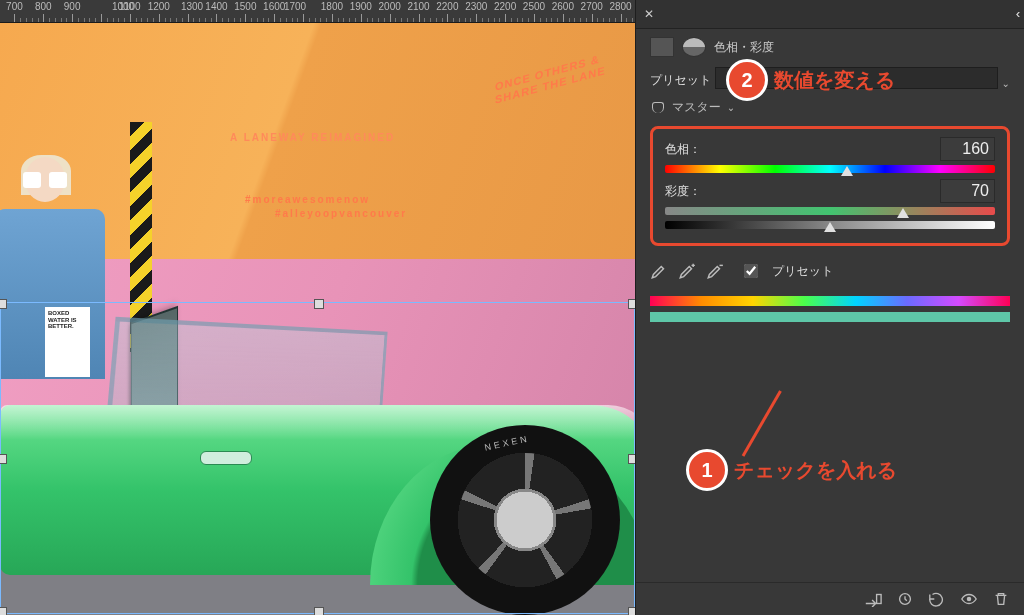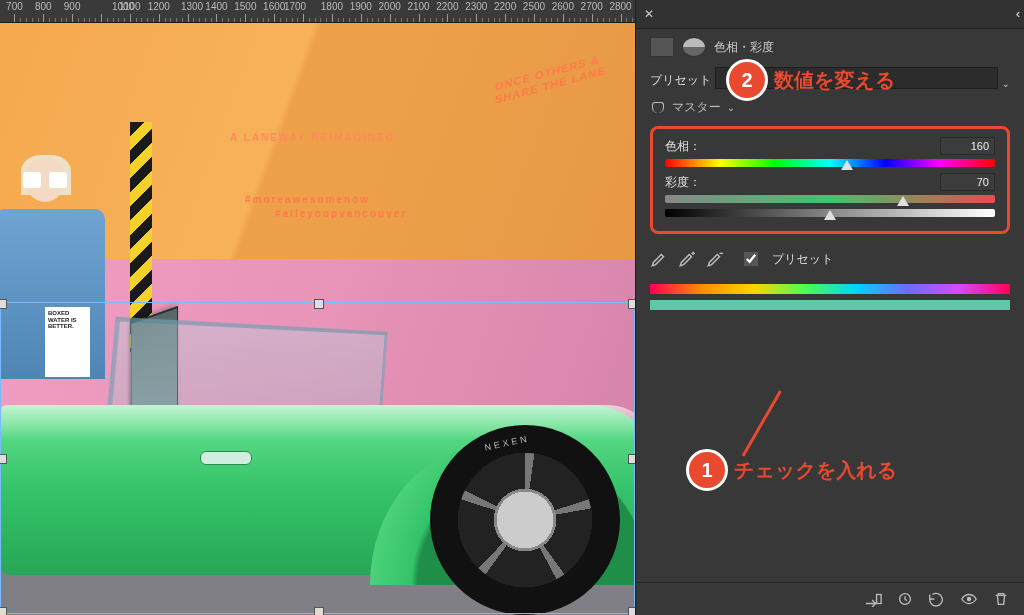--- a/index.html
+++ b/index.html
@@ -351,21 +351,21 @@
     font-size: 12px;
     color: #e0e0e0;
     align-items:center;
   }
   .slider-value {
     width: 55px;
     text-align: right;
     background: #3c3c3c;
     border: 1px solid #2a2a2a;
     color: #eee;
-    font-size: 11px;
+    font-size: 16px;
     padding: 2px 5px;
     box-sizing:border-box;
   }
   .slider-track {
     height: 8px;
     position: relative;
     border-radius: 2px;
   }
   .hue-track {
     background: linear-gradient(90deg,

